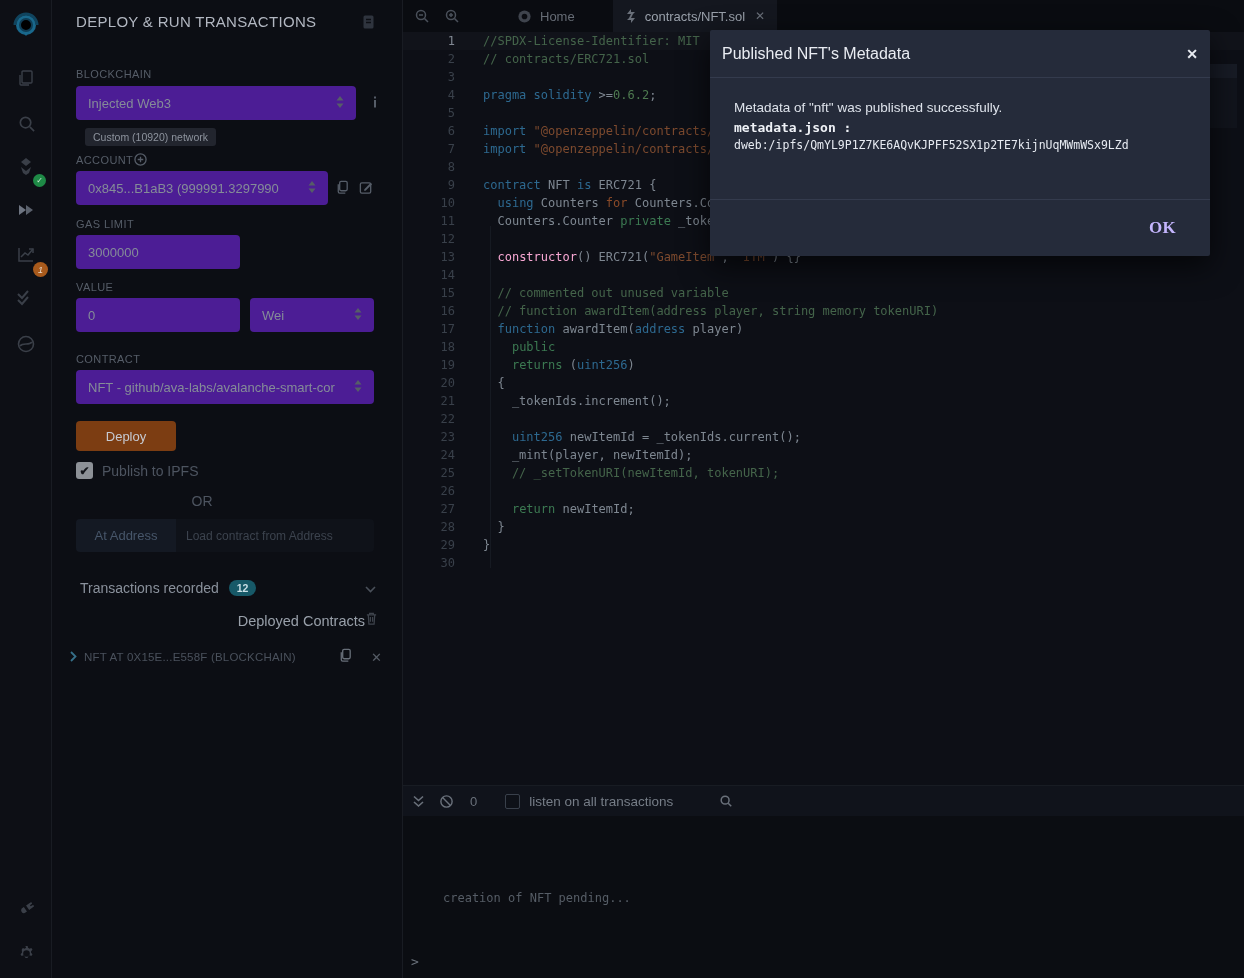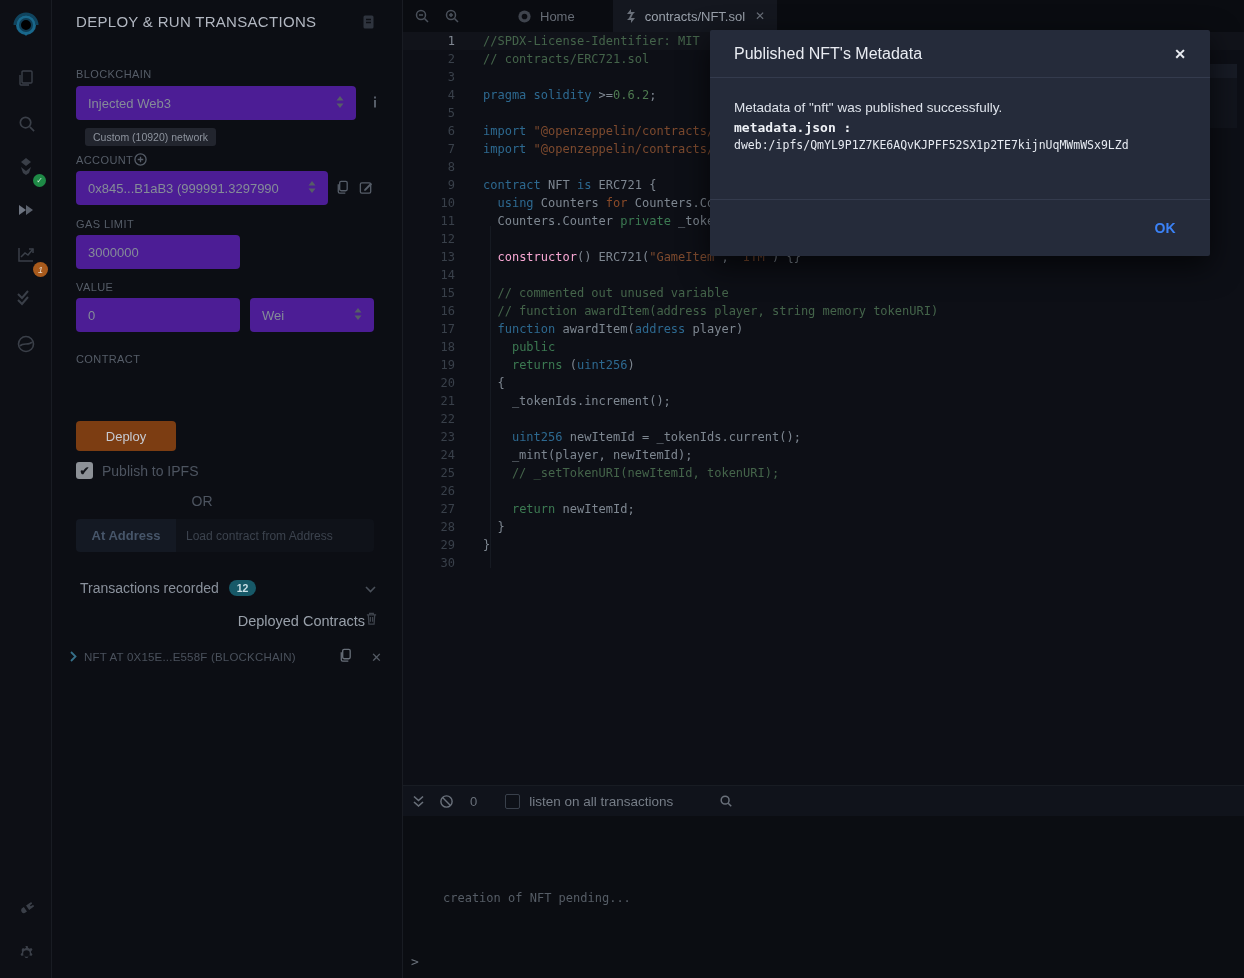--- a/index.html
+++ b/index.html
@@ -23,21 +23,21 @@
   .sel { display:flex; align-items:center; justify-content:space-between; }
   .sel .sel-text { overflow:hidden; white-space:nowrap; flex:1; }
   .caret { flex:0 0 auto; margin-left:6px; color:#565d68; }
   .net-badge { position:absolute; left:33px; top:128px; background:#22252e; color:#8d939d; font-size:10.5px; padding:3px 8px; border-radius:3px; }
   .side-ic { position:absolute; color:#565d68; }
   .btn-deploy { position:absolute; left:24px; top:421px; width:100px; height:30px; background:#7c3d12; border-radius:4px; color:#c6cad2; font-size:13px; display:flex; align-items:center; justify-content:center; }
   .chk-row { position:absolute; left:24px; top:462px; display:flex; align-items:center; }
   .chk-box { width:17px; height:17px; background:#8d9197; border-radius:3px; display:flex; align-items:center; justify-content:center; color:#14161c; font-size:12px; font-weight:bold; }
   .chk-lbl { margin-left:9px; font-size:14px; color:#4d5460; }
   .or-txt { position:absolute; left:0; top:493px; width:300px; text-align:center; font-size:14px; color:#4d5460; }
-  .at-btn { position:absolute; left:24px; top:519px; width:100px; height:33px; background:#141923; border-radius:4px 0 0 4px; color:#47566a; font-size:13px; font-weight:700; display:flex; align-items:center; justify-content:center; }
+  .at-btn { position:absolute; left:24px; top:519px; width:100px; height:33px; background:#141923; border-radius:4px 0 0 4px; color:#47566a; font-size:13px; font-weight:400; display:flex; align-items:center; justify-content:center; }
   .at-inp { position:absolute; left:124px; top:519px; width:198px; height:33px; background:#0f1219; border:none; border-radius:0 4px 4px 0; color:#3c434e; font-size:12px; padding:0 10px; font-family:"Liberation Sans",sans-serif; }
   .at-inp::placeholder { color:#3c434e; }
   .tx-row { position:absolute; left:28px; top:579px; width:296px; display:flex; align-items:center; }
   .tx-lbl { font-size:14px; font-weight:500; color:#8a919c; }
   .tx-badge { margin-left:10px; background:#175968; color:#c9dfe6; font-size:10.5px; font-weight:600; padding:2px 8px; border-radius:8px; }
   .dc-row { position:absolute; left:26px; top:611px; width:300px; display:flex; align-items:center; justify-content:flex-end; }
   .dc-lbl { font-size:14.5px; color:#99a0aa; }
   .inst-row { position:absolute; left:18px; top:648px; width:312px; height:18px; display:flex; align-items:center; }
   .inst-lbl { font-size:11.5px; color:#4a515c; margin-left:7px; flex:1; overflow:hidden; white-space:nowrap; letter-spacing:.2px; }
 
@@ -76,29 +76,29 @@
   .term-count { color:#6a717b; font-size:13px; }
   .term-chk { width:15px; height:15px; border:1px solid #39404b; background:#0e1118; border-radius:2px; }
   .term-lbl { color:#767d87; font-size:13.5px; }
   .term-search { width:261px; height:26px; background:#14171f; border:none; border-radius:3px; color:#4b525c; font-size:13px; padding:0 10px; font-family:"Liberation Sans",sans-serif; }
   .term-search::placeholder { color:#4b525c; }
   .term-log { position:absolute; left:40px; top:105px; font-family:"DejaVu Sans Mono",monospace; font-size:12px; color:#565d66; }
   .term-prompt { position:absolute; left:8px; top:168px; font-family:"DejaVu Sans Mono",monospace; font-size:13px; color:#6b727c; }
 
   
   #modal { position:absolute; left:710px; top:30px; width:500px; height:226px; background:#252b3a; border-radius:2px; box-shadow:0 10px 30px rgba(0,0,0,.65); }
-  .modal-head { position:absolute; left:0; top:0; width:500px; height:48px; border-bottom:1px solid #343b4d; display:flex; align-items:center; justify-content:space-between; padding:0 24px; }
+  .modal-head { position:absolute; left:0; top:0; width:500px; height:48px; border-bottom:1px solid #343b4d; display:flex; align-items:center; justify-content:space-between; padding:0 12px; }
   .modal-title { font-size:16px; color:#e9ecf2; font-weight:500; }
   .modal-close { color:#e9ecf2; font-size:14px; font-weight:bold; }
   .modal-body { position:absolute; left:0; top:48px; width:500px; height:122px; border-bottom:1px solid #343b4d; padding:22px 24px 0 24px; }
   .mb-line1 { font-size:13.5px; color:#dde2ea; }
   .mb-file { margin-top:5px; font-family:"DejaVu Sans Mono",monospace; font-weight:bold; font-size:13px; color:#eef1f6; }
   .mb-url { margin-top:3px; font-family:"DejaVu Sans Mono",monospace; font-size:11.5px; color:#e6eaf1; }
   .modal-foot { position:absolute; left:0; top:170px; width:500px; height:56px; display:flex; align-items:center; justify-content:flex-end; padding-right:34px; }
-  .ok-btn { font-size:14px; font-weight:bold; color:#3b82f6; letter-spacing:.3px; }
+  .ok-btn { font-size:17px; font-weight:bold; color:#c4b5fd; letter-spacing:.3px;font-family:Liberation Serif, serif; }
 </style>
 </head>
 <body>
 
 <div id="app">
 
   <div id="rail">
     <div class="rail-icon" style="top:8px">
       <svg width="30" height="30" viewBox="0 0 30 30">
           <circle cx="15" cy="14" r="10" fill="#19688c"></circle>
@@ -218,20 +218,26 @@
     <div class="lbl" style="left:24px; top:281px">VALUE</div>
     <input class="inp" style="left: 24px; top: 298px; width: 164px; height: 34px;" value="0">
     <div class="sel" style="left:198px; top:298px; width:124px; height:34px">
       <span class="sel-text">Wei</span>
       <span class="caret"><svg width="8" height="12" viewBox="0 0 8 12" fill="currentColor">
             <path d="M4 0 l3.5 4.5 h-7 z M4 12 l3.5 -4.5 h-7 z"></path>
           </svg></span>
     </div>
 
     <div class="lbl" style="left:24px; top:353px">CONTRACT</div>
+    <div class="sel" style="left:24px; top:370px; width:298px; height:34px">
+      <span class="sel-text">NFT - github/ava-labs/avalanche-smart-cor</span>
+      <span class="caret"><svg width="8" height="12" viewBox="0 0 8 12" fill="currentColor">
+            <path d="M4 0 l3.5 4.5 h-7 z M4 12 l3.5 -4.5 h-7 z"></path>
+          </svg></span>
+    </div>
 
     <div class="btn-deploy">Deploy</div>
 
     <div class="chk-row">
       <span class="chk-box">
           <span>✔</span>
         </span>
       <span class="chk-lbl">Publish to IPFS</span>
     </div>
 

